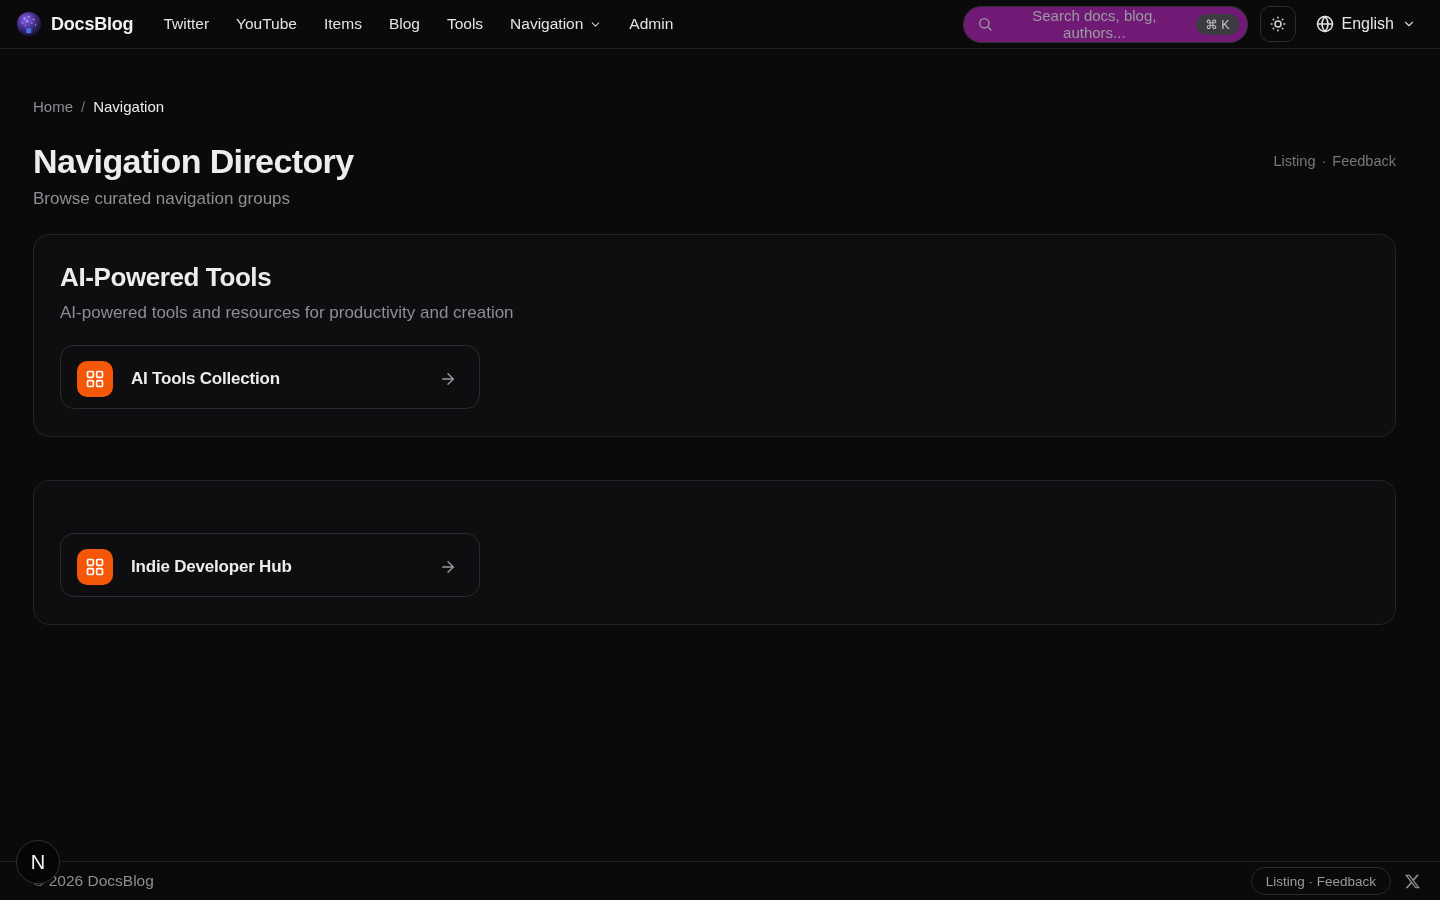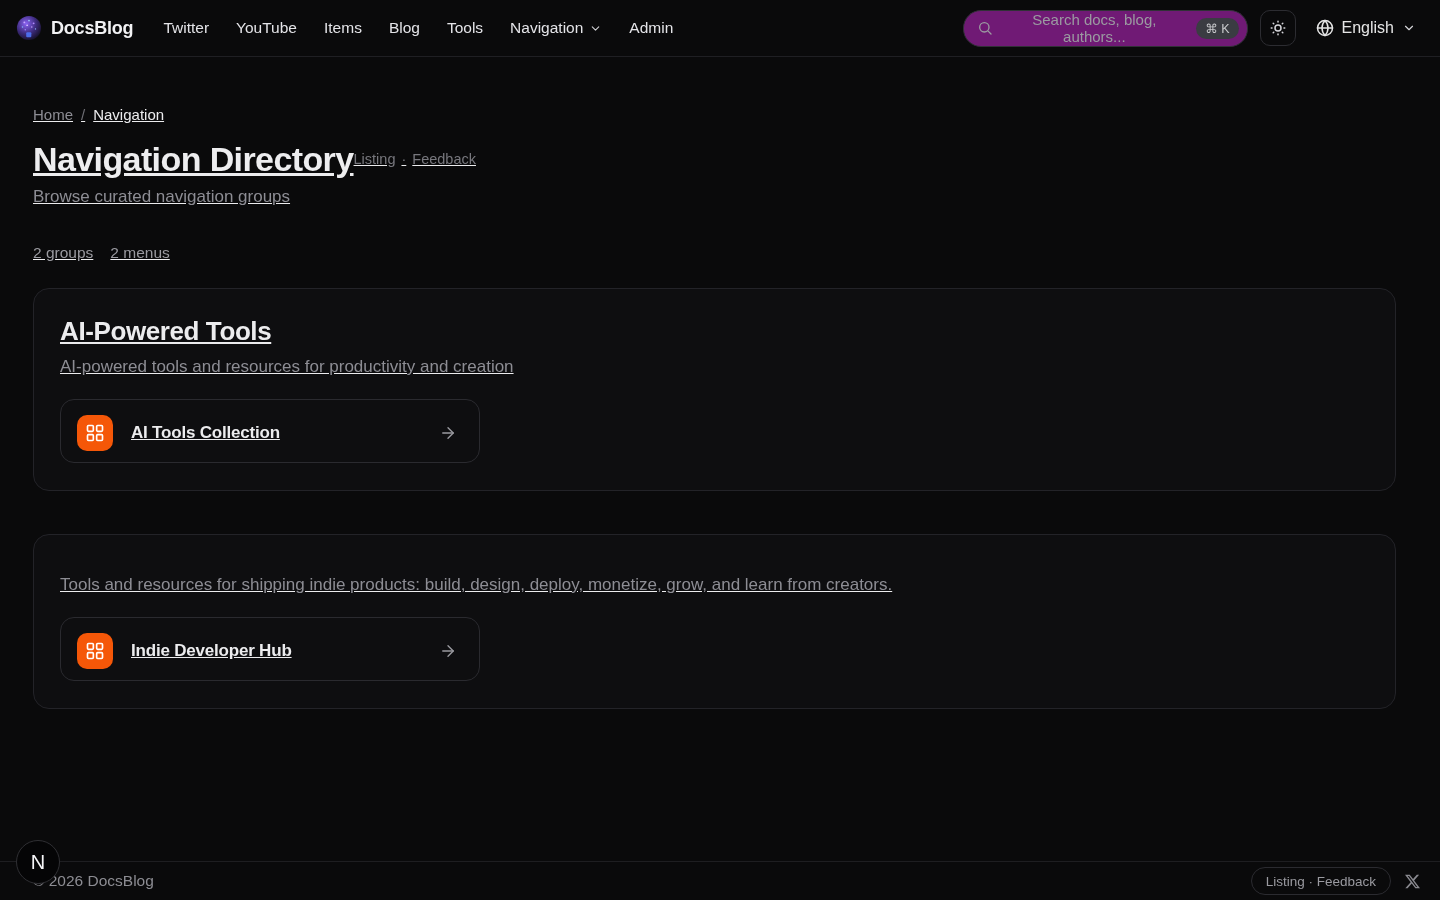--- a/index.html
+++ b/index.html
@@ -18,21 +18,21 @@
     color:var(--text);
     font-family:"Liberation Sans", sans-serif;
     overflow:hidden;
     position:relative;
   }
   a{text-decoration:none;color:inherit;cursor:pointer;}
   svg{display:block;}
 
   
   header{
-    height:57px;
+    height:49px;
     border-bottom:1px solid #1f1f23;
     display:flex;
     align-items:center;
     padding:0 24px 0 16px;
   }
   .brand{display:flex;align-items:center;gap:9px;cursor:pointer;}
   .brand-name{font-size:18px;font-weight:700;letter-spacing:-0.2px;color:#f2f2f4;}
   nav.main-nav{display:flex;align-items:flex-end;gap:27px;margin-left:30px;}
   .nav-link{font-size:15.5px;color:#e4e4e8;display:flex;align-items:center;gap:6px;}
   .nav-link .chev{color:#cfcfd3;}
@@ -61,33 +61,33 @@
     width:36px;height:36px;
     border:1px solid #2c2c31;border-radius:10px;
     background:transparent;
     display:flex;align-items:center;justify-content:center;
     color:#d6d6da;cursor:pointer;
   }
   .lang-switcher{display:flex;align-items:center;gap:8px;color:#e5e5e5;font-size:16px;cursor:pointer;margin-left:8px;}
   .lang-switcher .chev{color:#d6d6da;}
 
   
-  main{padding:0 44px 0 33px;text-decoration:underline;}
+  main{padding:0 44px 0 33px;}
   .breadcrumb{
     margin-top:50px;
     font-size:15px;line-height:16px;
     display:flex;gap:8px;align-items:center;
   }
   .breadcrumb .bc-home{color:#8d8d94;}
   .breadcrumb .bc-sep{color:#6f6f75;}
   .breadcrumb .bc-current{color:#ededef;}
 
   .title-row{
-    margin-top:18px;
-    display:flex;align-items:center;
+    margin-top:28px;
+    display:flex;align-items:center;justify-content:space-between;
   }
   h1.page-title{
     font-size:34px;line-height:36px;font-weight:700;
     letter-spacing:-0.6px;color:#ededef;
   }
   .aside-links{font-size:14.5px;color:var(--dim);display:flex;gap:6px;align-items:center;}
   .aside-links a{color:var(--dim);}
   .page-subtitle{margin-top:11px;font-size:17px;line-height:17px;color:var(--muted);}
 
   .stats-row{margin-top:40px;display:flex;gap:17px;font-size:15.5px;line-height:16px;color:#9a9aa0;}
@@ -276,24 +276,20 @@
   <div class="title-row">
     <h1 class="page-title">Navigation Directory</h1>
     <div class="aside-links">
       <a>Listing</a>
       <span>·</span>
       <a>Feedback</a>
     </div>
   </div>
   <p class="page-subtitle">Browse curated navigation groups</p>
 
-  <div class="stats-row">
-    <span>2 groups</span>
-    <span>2 menus</span>
-  </div>
 
 
   <section class="group-card">
     <h2 class="group-title">AI-Powered Tools</h2>
     <p class="group-desc">AI-powered tools and resources for productivity and creation</p>
     <button class="menu-item">
       <span class="menu-icon">
         <svg width="20" height="20" viewBox="0 0 24 24" fill="none" stroke="currentColor" stroke-width="2" stroke-linecap="round" stroke-linejoin="round">
             <rect x="3" y="3" width="7" height="7" rx="1.2"></rect>
             <rect x="14" y="3" width="7" height="7" rx="1.2"></rect>
@@ -305,21 +301,20 @@
       <span class="menu-arrow">
         <svg width="18" height="18" viewBox="0 0 24 24" fill="none" stroke="currentColor" stroke-width="1.8" stroke-linecap="round" stroke-linejoin="round">
             <path d="M5 12h14"></path>
             <path d="m12 5 7 7-7 7"></path>
           </svg>
       </span>
     </button>
   </section>
 
   <section class="group-card">
-    <p class="group-desc">Tools and resources for shipping indie products: build, design, deploy, monetize, grow, and learn from creators.</p>
     <button class="menu-item">
       <span class="menu-icon">
         <svg width="20" height="20" viewBox="0 0 24 24" fill="none" stroke="currentColor" stroke-width="2" stroke-linecap="round" stroke-linejoin="round">
             <rect x="3" y="3" width="7" height="7" rx="1.2"></rect>
             <rect x="14" y="3" width="7" height="7" rx="1.2"></rect>
             <rect x="3" y="14" width="7" height="7" rx="1.2"></rect>
             <rect x="14" y="14" width="7" height="7" rx="1.2"></rect>
           </svg>
       </span>
       <span class="menu-label">Indie Developer Hub</span>

